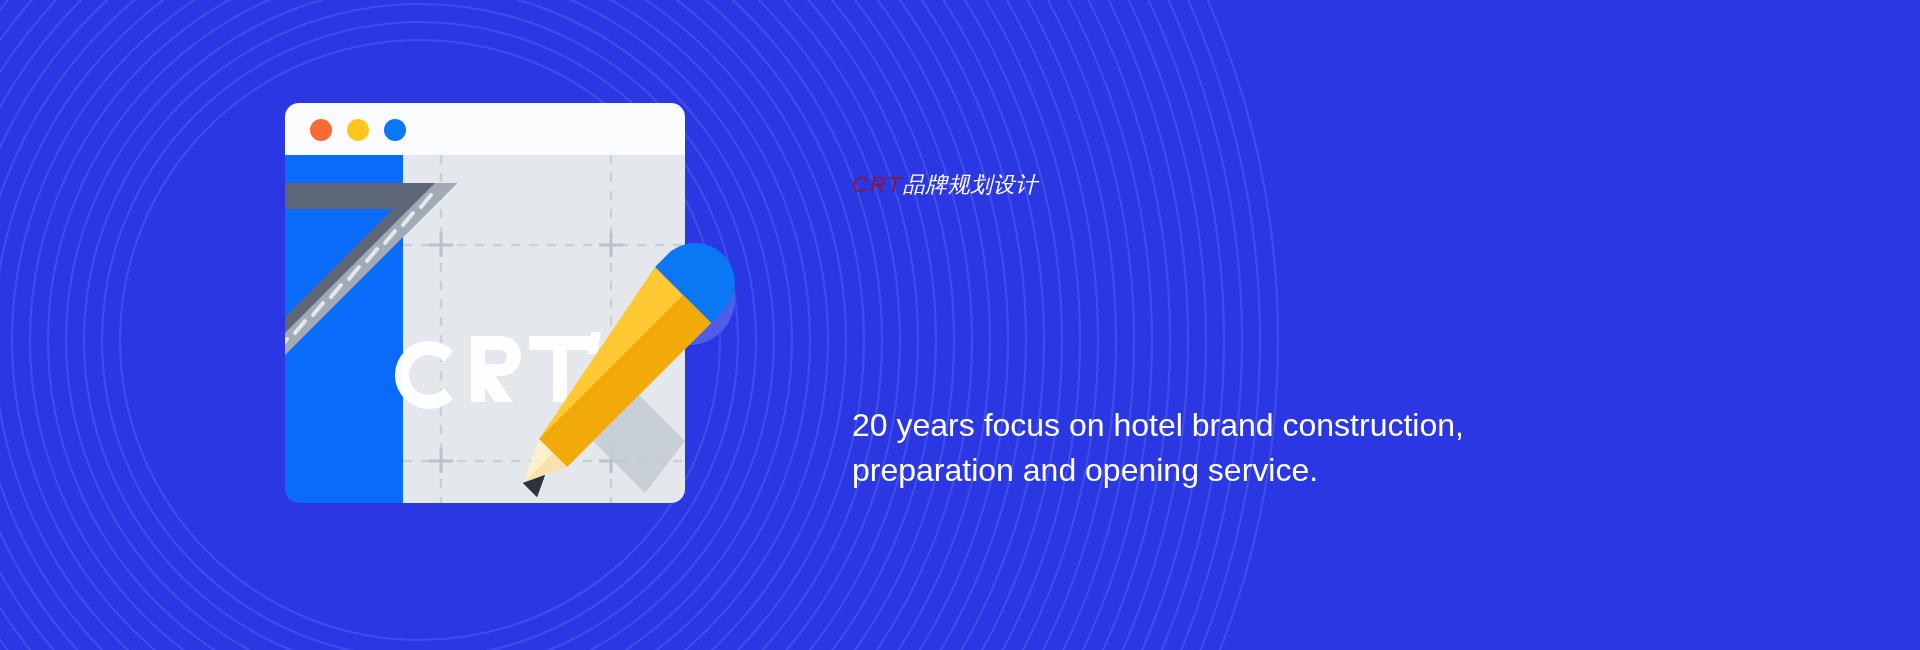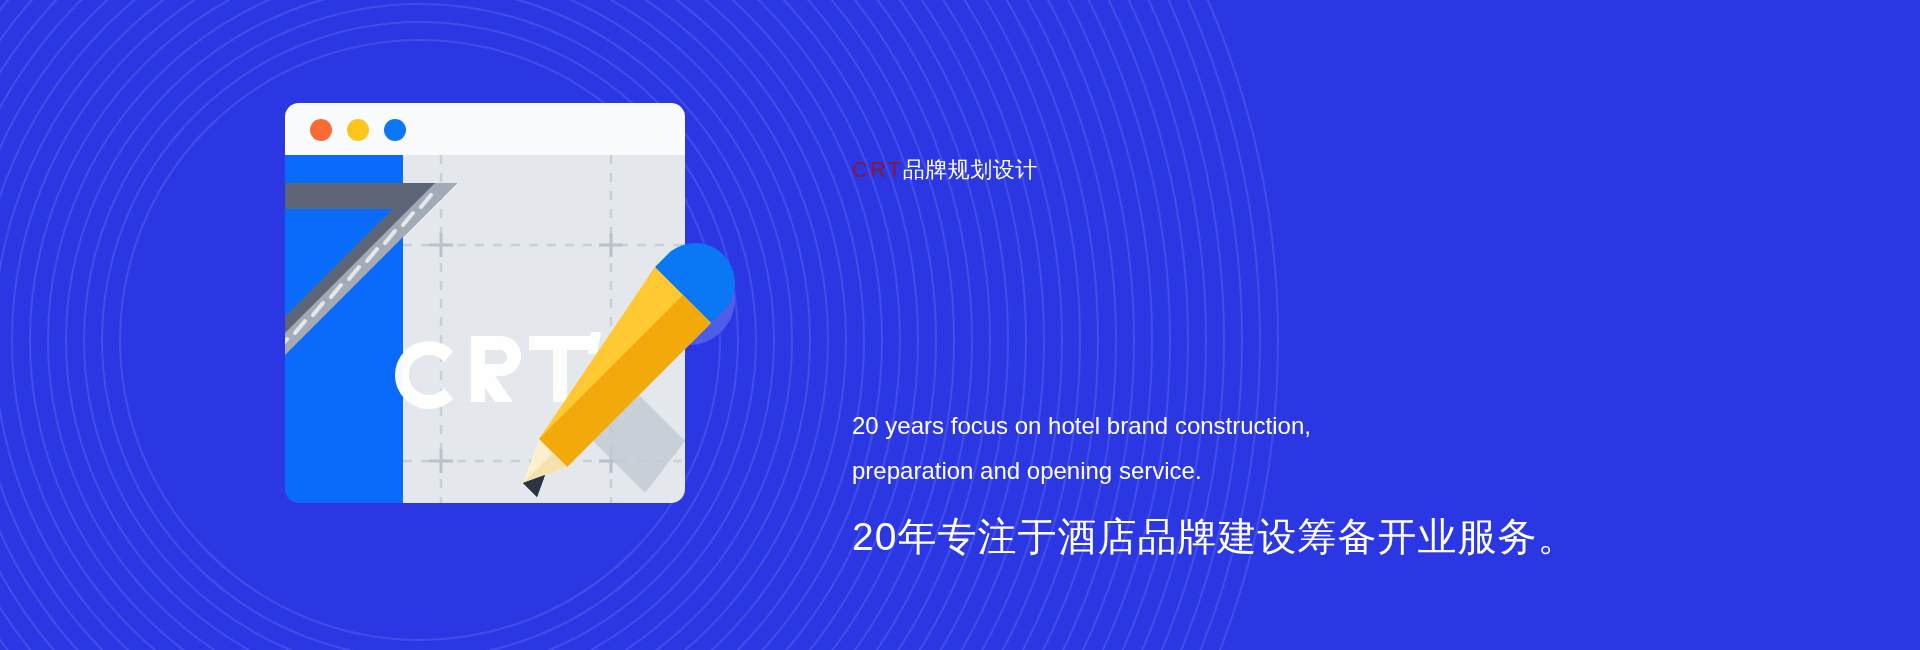--- a/index.html
+++ b/index.html
@@ -45,39 +45,40 @@
     width:460px;
     color:#ffffff;
     font-size:31px;
     line-height:36px;
     letter-spacing:.6px;
     font-weight:400;
     white-space:pre-line;
   }
   .sub-cn{
     position:absolute;
-    left:0;top:156px;
+    left:0;top:171px;
     font-size:22px;
     line-height:28px;
     color:#ffffff;
     letter-spacing:.5px;
     white-space:nowrap;
+    font-style:italic;
   }
   .sub-cn .mark{
     color:#8f1530;
     letter-spacing:2px;
     font-weight:400;
   }
 
   .tagline-en{
     position:absolute;
     left:0;top:403px;
     width:880px;
     color:#ffffff;
-    font-size:24px;
+    font-size:32px;
     line-height:45px;
     font-weight:400;
     letter-spacing:0px;
     white-space:pre-line;
   }
   .tagline-cn{
     position:absolute;
     left:0;top:512px;
     color:#ffffff;
     font-size:39px;
@@ -234,16 +235,15 @@
   <div class="copy">
 
 
     <div class="sub-cn">
       <span class="mark">CRT</span><span>品牌规划设计</span>
     </div>
 
     <div class="tagline-en">20 years focus on hotel brand construction,
 preparation and opening service.</div>
 
-    <div class="tagline-cn">20年专注于酒店品牌建设筹备开业服务。</div>
   </div>
 
 </div>
 
 </body></html>

